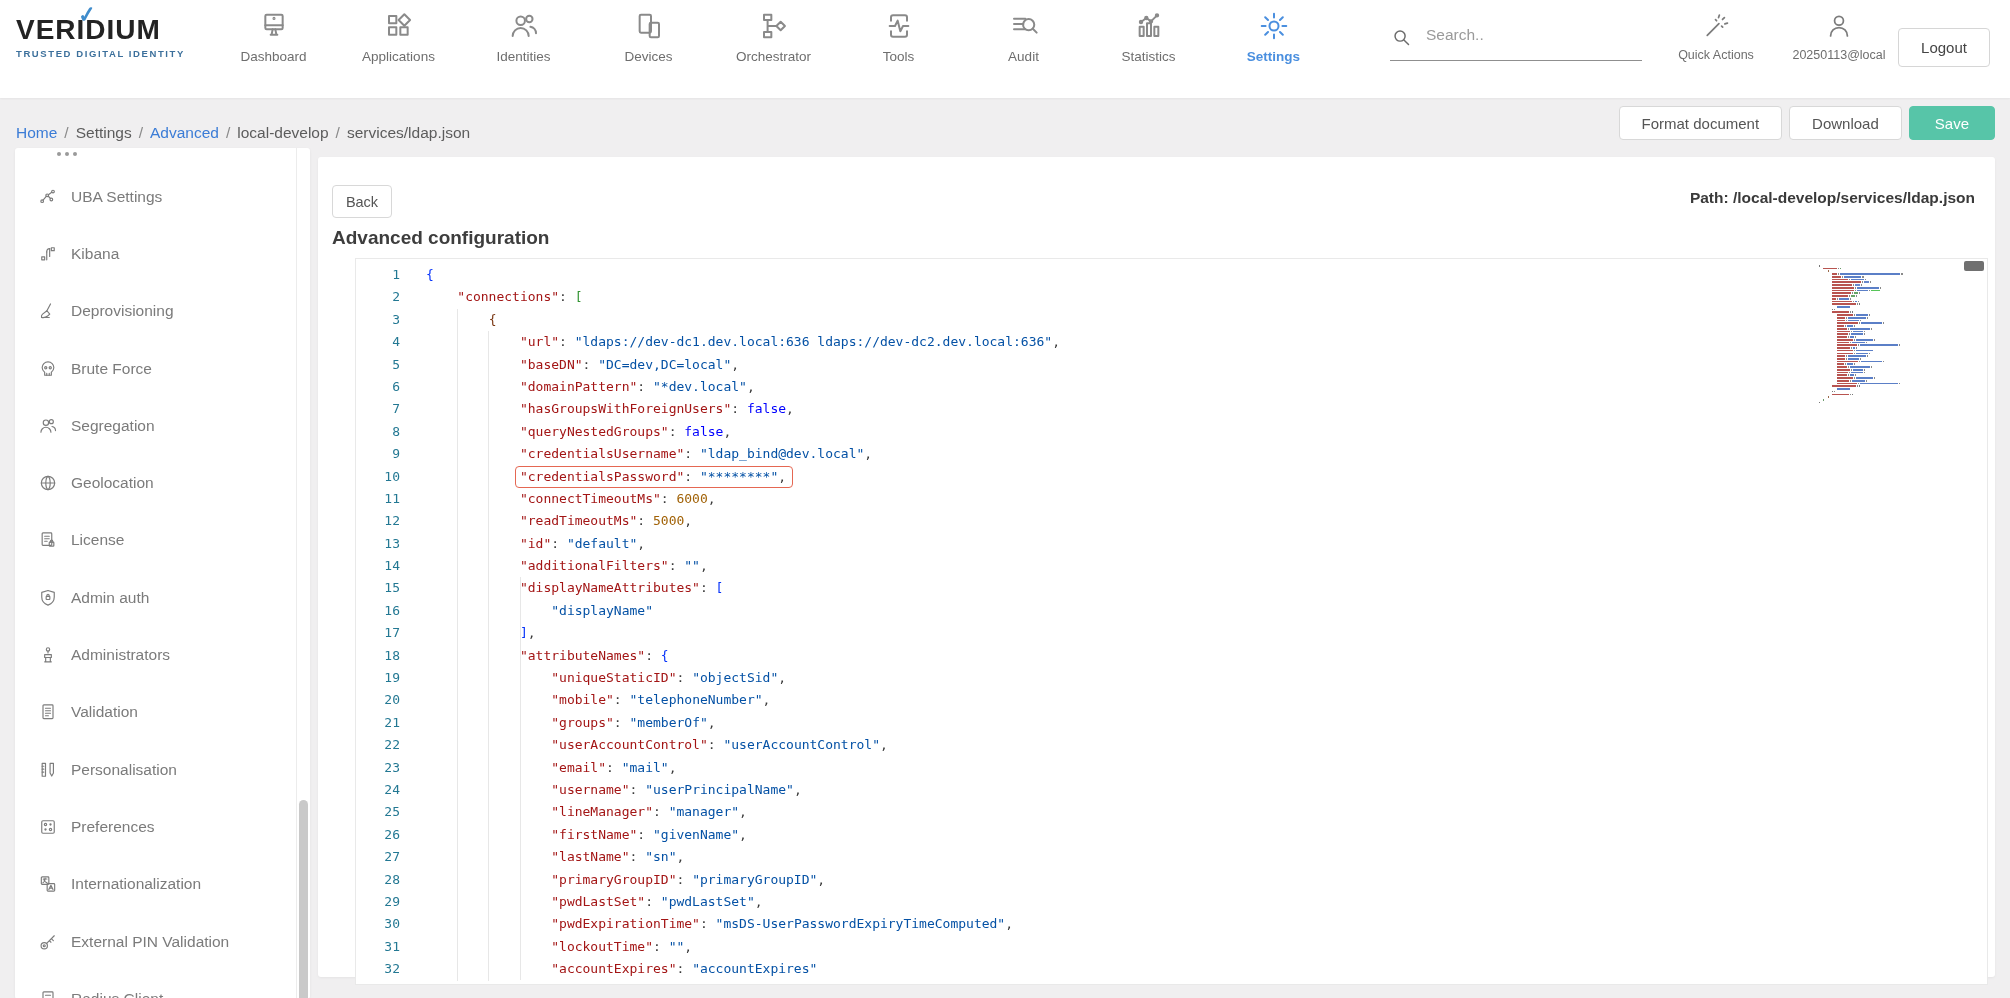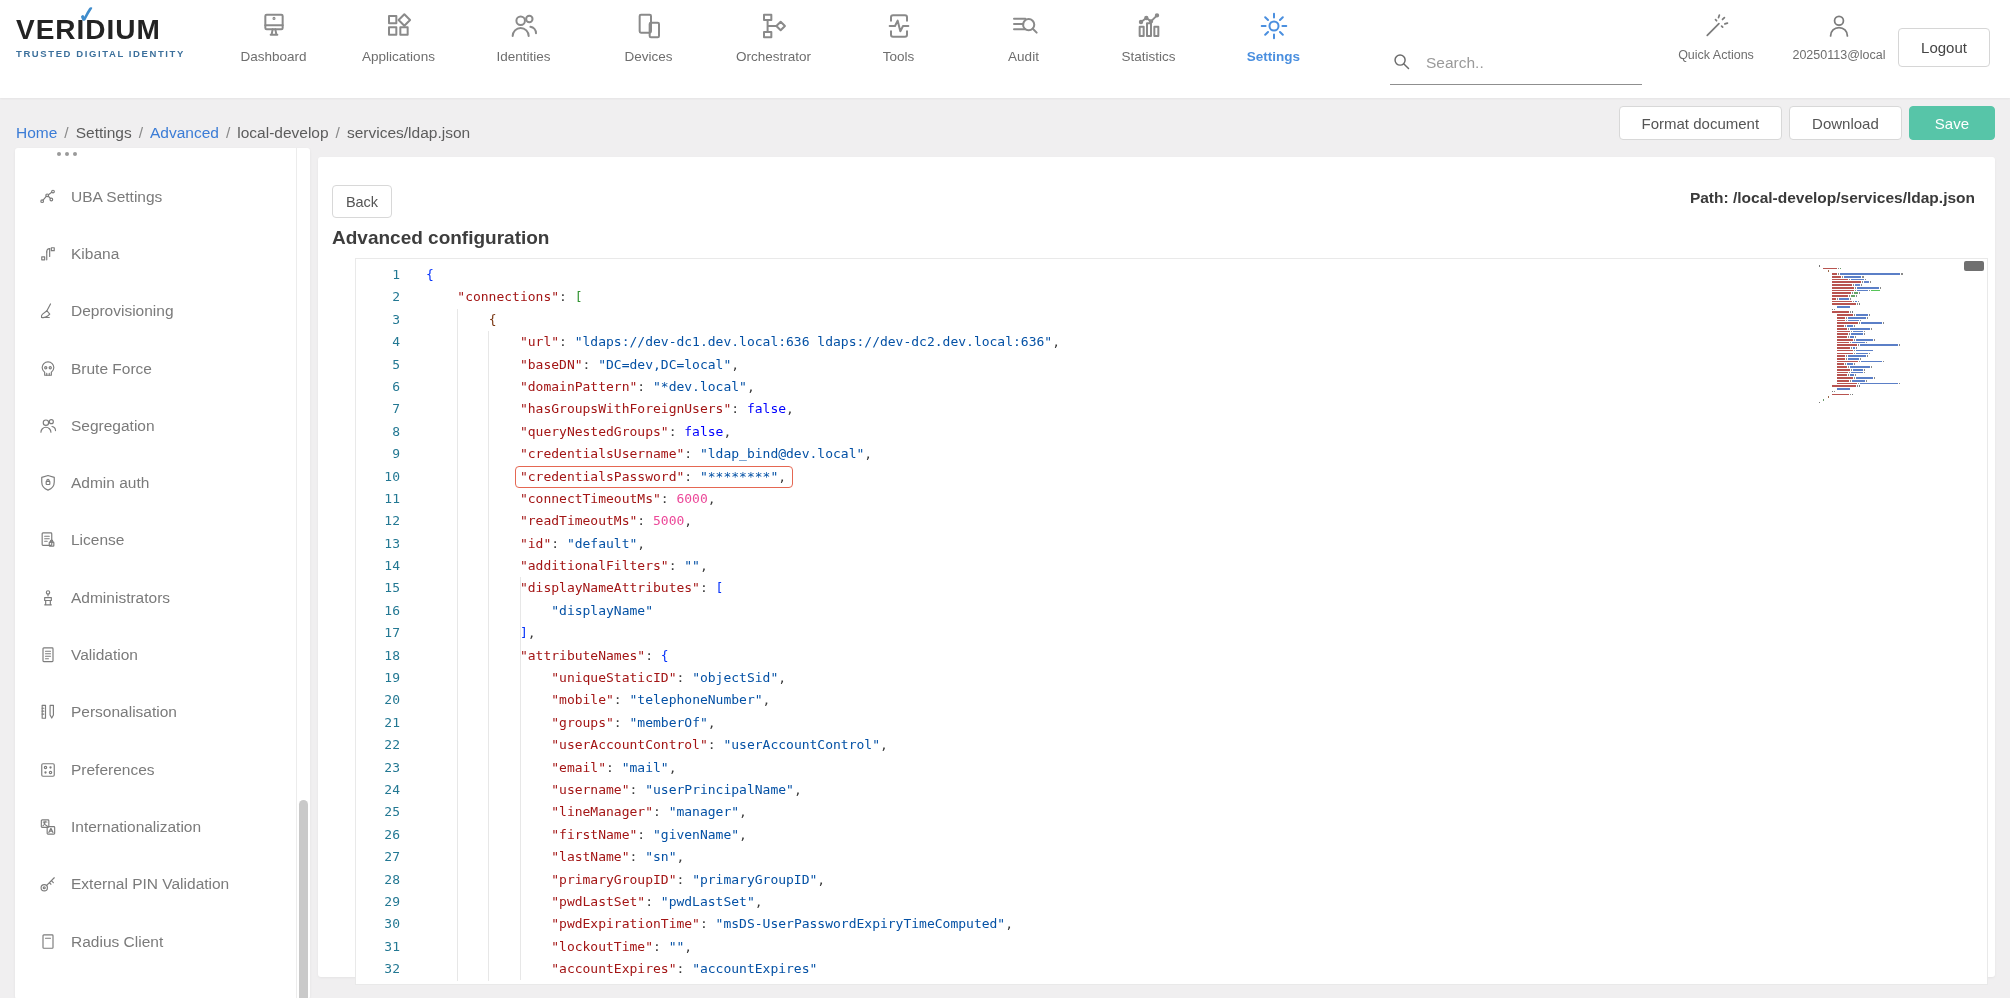--- a/index.html
+++ b/index.html
@@ -17,22 +17,22 @@
   .logo { position:absolute; left:16px; top:14px; }
   .logo-word { font-size:28px; font-weight:800; letter-spacing:1px; color:#232323; position:relative; }
   .logo-check { position:absolute; left:62px; top:-12px; color:#3f8ccc; font-size:22px; font-weight:700; transform:rotate(-6deg); }
   .logo-tag { font-size:9.5px; font-weight:700; letter-spacing:1.6px; color:#3c709c; margin-top:2px; }
   .nav { position:absolute; left:211px; top:10px; display:flex; }
   .nav-item { width:125px; display:flex; flex-direction:column; align-items:center; cursor:pointer; }
   .nav-item svg { width:32px; height:32px; fill:none; stroke:#8a8a8a; stroke-width:1.5; stroke-linecap:round; stroke-linejoin:round; }
   .nav-item .nav-label { margin-top:7px; font-size:13.5px; color:#6e6e6e; }
   .nav-item.active svg { stroke:#4a8fdf; }
   .nav-item.active .nav-label { color:#4a8fdf; font-weight:700; }
-  .searchwrap { position:absolute; left:1390px; top:26px; width:252px; display:flex; align-items:flex-end; gap:14px;
-                border-bottom:1px solid #8f8f8f; padding-bottom:12px;margin-top:24px; }
+  .searchwrap { position:absolute; left:1390px; top:26px; width:252px; display:flex; align-items:flex-start; gap:14px;
+                border-bottom:1px solid #8f8f8f; padding-bottom:12px; }
   .searchwrap svg { width:22px; height:22px; fill:none; stroke:#6b6b6b; stroke-width:1.6; stroke-linecap:round; }
   .searchwrap input { border:none; outline:none; background:transparent; font-size:15.5px; width:190px; color:#444;
                       font-family:"Liberation Sans",sans-serif; }
   .searchwrap input::placeholder { color:#9a9a9a; }
   .minitool { position:absolute; top:12px; width:104px; display:flex; flex-direction:column; align-items:center; cursor:pointer; }
   .minitool svg { width:28px; height:28px; fill:none; stroke:#7c7c7c; stroke-width:1.5; stroke-linecap:round; stroke-linejoin:round; }
   .minitool .mt-label { margin-top:8px; font-size:12.5px; color:#6e6e6e; white-space:nowrap; }
   #quick-actions { left:1664px; }
   #user-chip { left:1787px; }
   .logout-btn { position:absolute; left:1898px; top:28px; width:92px; height:39px; background:#fff;
@@ -72,21 +72,21 @@
   
   .editor { position:absolute; left:37px; top:101px; width:1633px; height:727px; background:#fff;
             border:1px solid #e9e9e9; overflow:hidden; }
   .lines { position:absolute; left:0; top:5px; }
   .cl { display:flex; height:22.4px; line-height:22.4px; }
   .ln { width:62px; flex:none; text-align:right; padding-right:18px; color:#237893;
         font:13px/22.4px "DejaVu Sans Mono", monospace; }
   .ct { font:13px/22.4px "DejaVu Sans Mono", monospace; white-space:pre; color:#3a3a3a; padding-left:8px; }
   .tk-key { color:#a31515; }
   .tk-str { color:#0451a5; }
-  .tk-num { color:#ec4899; }
+  .tk-num { color:#a16207; }
   .tk-kw  { color:#0000ff; }
   .tk-pl  { color:#3a3a3a; }
   .tk-b1  { color:#0431fa; }
   .tk-b2  { color:#319331; }
   .tk-b3  { color:#7b3814; }
   .hl-box { border:1.5px solid #e56752; border-radius:4px; padding:2px 6px 3px 4px; margin-left:-5px; }
   .guide { position:absolute; width:1px; background:#e7e7e7; }
   .minimap { position:absolute; top:6px; right:26px; width:142px; }
   .mm { height:1.7px; margin-bottom:1.05px; white-space:nowrap; font-size:0; }
   .mm span { display:inline-block; height:1.7px; margin-right:1px; vertical-align:top; }
@@ -269,34 +269,42 @@
         <svg viewBox="0 0 24 24">
           <circle cx="9.5" cy="8" r="3.2"></circle>
           <path d="M3.5 19.5c0-3.3 2.7-6 6-6s6 2.7 6 6"></path>
           <circle cx="16" cy="6.8" r="2.4"></circle>
           <path d="M16.8 12.6c2.4.4 4.2 2.4 4.2 4.9"></path>
         </svg>
         <span class="side-label">Segregation</span>
       </div>
       <div class="side-item">
         <svg viewBox="0 0 24 24">
-          <path d="M12 3l7.5 2.2v5.6c0 4.8-3.2 8.2-7.5 9.7-4.3-1.5-7.5-4.9-7.5-9.7V5.2z"></path>
-          <rect x="9.8" y="10" width="4.4" height="3.8" rx="0.6"></rect>
-          <path d="M10.7 10V8.8a1.3 1.3 0 0 1 2.6 0V10"></path>
-        </svg>
-        <span class="side-label">Admin auth</span>
+          <circle cx="12" cy="12" r="8"></circle>
+          <path d="M4 12h16"></path>
+          <path d="M12 4c3.5 2.3 3.5 13.7 0 16M12 4c-3.5 2.3-3.5 13.7 0 16"></path>
+        </svg>
+        <span class="side-label">Geolocation</span>
       </div>
       <div class="side-item">
         <svg viewBox="0 0 24 24">
           <rect x="5" y="3.5" width="11.5" height="15" rx="1"></rect>
           <path d="M8 7.5h5.5M8 10.5h5.5M8 13.5h3"></path>
           <rect x="13.5" y="14.5" width="5.5" height="4.8" rx="0.8"></rect>
           <path d="M14.9 14.5v-1.1a1.4 1.4 0 0 1 2.8 0v1.1"></path>
         </svg>
         <span class="side-label">License</span>
+      </div>
+      <div class="side-item">
+        <svg viewBox="0 0 24 24">
+          <path d="M12 3l7.5 2.2v5.6c0 4.8-3.2 8.2-7.5 9.7-4.3-1.5-7.5-4.9-7.5-9.7V5.2z"></path>
+          <rect x="9.8" y="10" width="4.4" height="3.8" rx="0.6"></rect>
+          <path d="M10.7 10V8.8a1.3 1.3 0 0 1 2.6 0V10"></path>
+        </svg>
+        <span class="side-label">Admin auth</span>
       </div>
       <div class="side-item">
         <svg viewBox="0 0 24 24">
           <circle cx="12" cy="5.3" r="2"></circle>
           <path d="M12 7.3v2.2"></path>
           <rect x="8" y="11.5" width="8" height="3.5"></rect>
           <path d="M9.2 15v5M14.8 15v5M8 20.2h8"></path>
         </svg>
         <span class="side-label">Administrators</span>
       </div>

